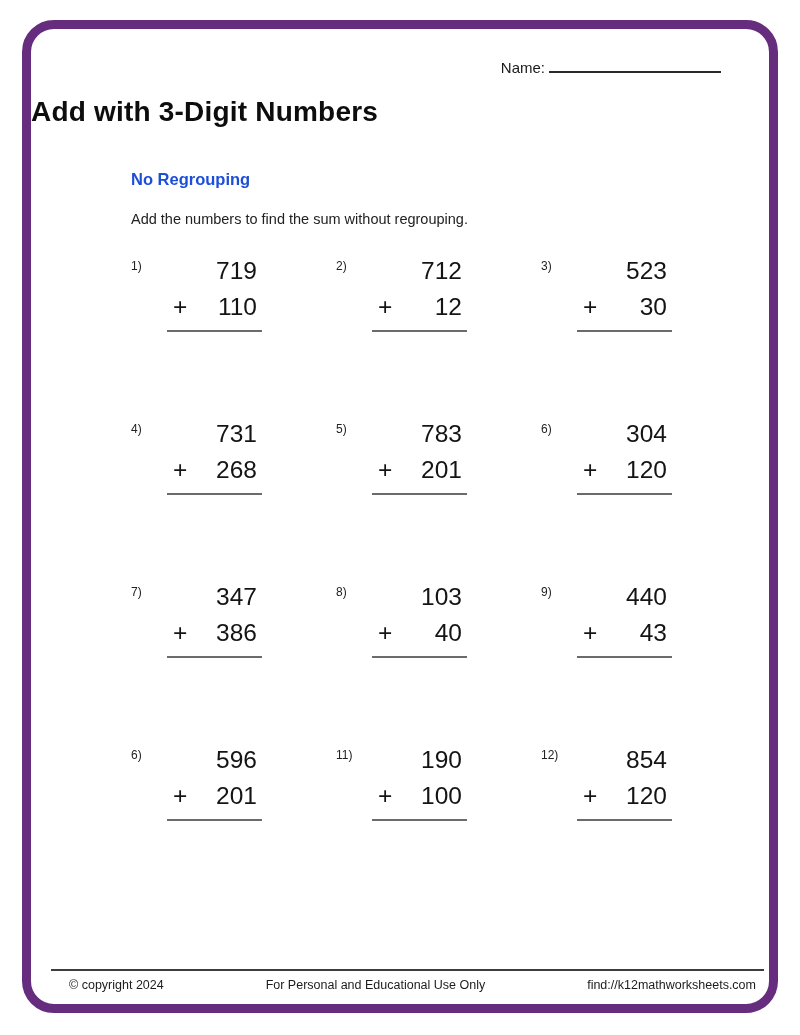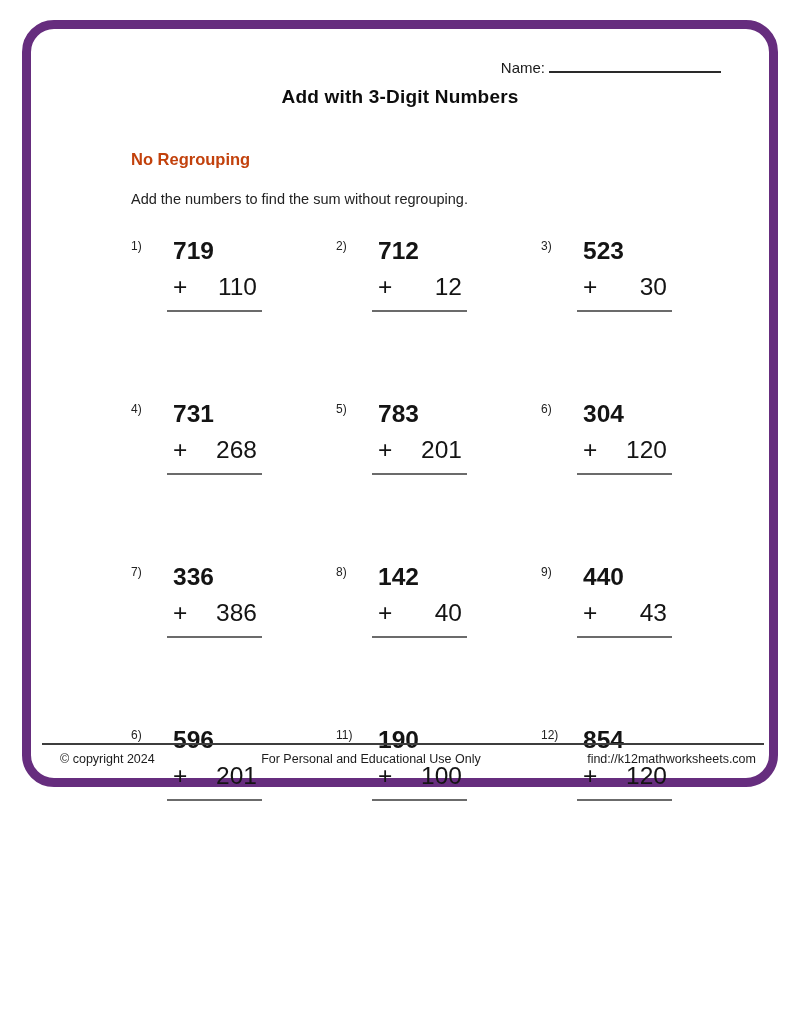--- a/index.html
+++ b/index.html
@@ -5,21 +5,21 @@
   * { margin: 0; padding: 0; box-sizing: border-box; }
   html, body {
     width: 800px; height: 1035px;
     background: #ffffff;
     font-family: "Liberation Sans", "DejaVu Sans", sans-serif;
     color: #1a1a1a;
   }
   .sheet {
     position: absolute;
     left: 22px; top: 20px;
-    width: 756px; height: 767px;
+    width: 756px; height: 993px;
     border: 9px solid #662d7e;
     border-radius: 32px;
     background: #ffffff;
   }
   
   .name-row {
     display: flex;
     justify-content: flex-end;
     align-items: baseline;
     margin: 30px 48px 0 0;
@@ -27,36 +27,35 @@
     color: #1a1a1a;
   }
   .name-line {
     display: inline-block;
     width: 172px;
     border-bottom: 2px solid #2a2a2a;
     height: 14px;
     margin-left: 4px;
   }
   .title {
-    text-align: center;
-    font-size: 19px;
+    font-size: 28px;
     font-weight: bold;
     letter-spacing: 0.2px;
-    margin-top: 10px;
+    margin-top: 20px;
     color: #0d0d0d;
   }
   .content {
     padding-left: 100px;
     padding-right: 40px;
   }
   .section-heading {
     margin-top: 42px;
     font-size: 16.5px;
     font-weight: bold;
-    color: #c2410c;
+    color: #1d4ed8;
   }
   .instructions {
     margin-top: 22px;
     font-size: 14.5px;
     color: #222;
   }
   
   .problems {
     margin-top: 30px;
     display: grid;
@@ -74,38 +73,38 @@
     width: 26px;
     flex: none;
   }
   .p-body {
     margin-left: 16px;
     width: 86px;
     font-size: 24.5px;
     color: #141414;
   }
   .row-top {
+    text-align: right;
     padding-right: 2px;
-    font-weight: bold;
   }
   .row-bottom {
     display: flex;
     justify-content: space-between;
     align-items: baseline;
     margin-top: 8px;
     padding-right: 2px;
   }
   .answer-line {
     border-bottom: 2px solid #6b6b6b;
     margin: 9px -3px 0 -6px;
   }
   
   .footer {
     position: absolute;
-    left: 11px; right: 5px; bottom: 12px;
+    left: 20px; right: 5px; bottom: 12px;
     border-top: 2px solid #3d3d3d;
     padding: 7px 8px 0 18px;
     display: flex;
     justify-content: space-between;
     align-items: baseline;
     font-size: 12.5px;
     color: #1c1c1c;
   }
 </style>
 </head>
@@ -194,33 +193,33 @@
             <span>+</span>
             <span>120</span>
           </div>
           <div class="answer-line"></div>
         </div>
       </div>
 
       <div class="problem">
         <span class="p-num">7)</span>
         <div class="p-body">
-          <div class="row-top">336</div>
+          <div class="row-top">347</div>
           <div class="row-bottom">
             <span>+</span>
             <span>386</span>
           </div>
           <div class="answer-line"></div>
         </div>
       </div>
 
       <div class="problem">
         <span class="p-num">8)</span>
         <div class="p-body">
-          <div class="row-top">142</div>
+          <div class="row-top">103</div>
           <div class="row-bottom">
             <span>+</span>
             <span>40</span>
           </div>
           <div class="answer-line"></div>
         </div>
       </div>
 
       <div class="problem">
         <span class="p-num">9)</span>

